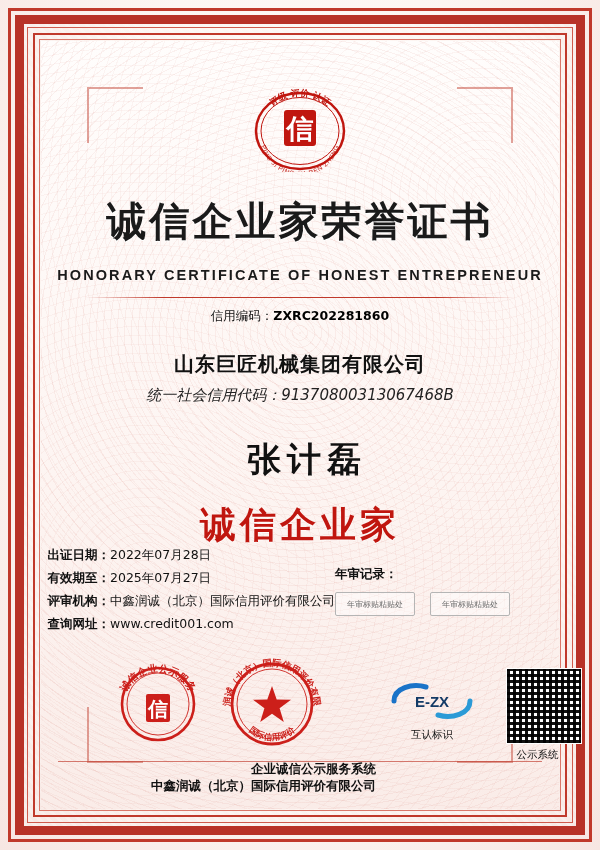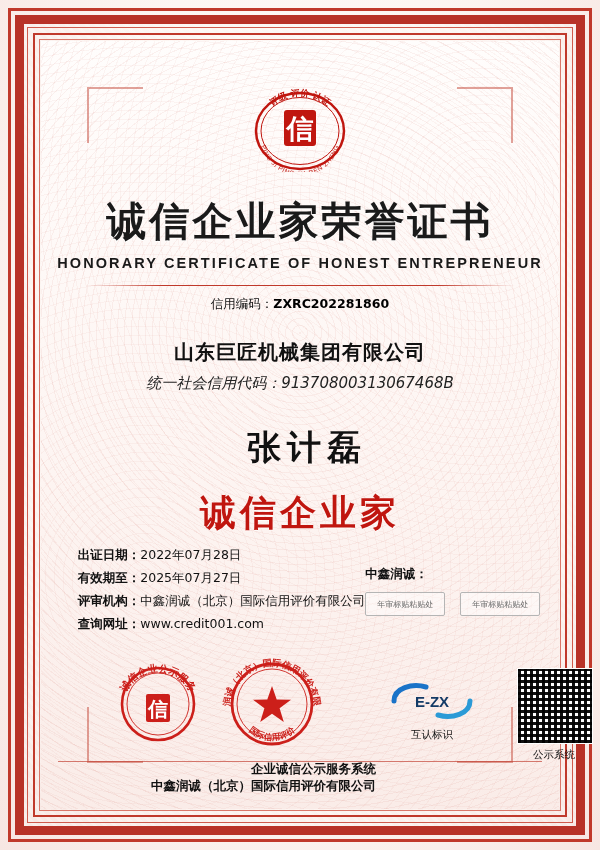--- a/index.html
+++ b/index.html
@@ -100,21 +100,21 @@
   .title-cn {
     margin-top: 22px;
     font-size: 40px;
     font-weight: bold;
     letter-spacing: 3px;
     color: #1a1a1a;
     font-family: "DejaVu Sans", "Liberation Sans", sans-serif;
     text-shadow: 0 1px 0 #ffffff;
   }
   .title-en {
-    margin-top: 6px;
+    margin-top: 18px;
     font-size: 14.5px;
     letter-spacing: 2.1px;
     color: #1a1a1a;
     font-weight: bold;
     font-family: "Liberation Sans", sans-serif;
   }
   .divider {
     margin-top: 14px;
     width: 430px;
     height: 1px;
@@ -158,25 +158,25 @@
     font-weight: bold;
     color: #c0160f;
     letter-spacing: 4px;
     font-family: "DejaVu Sans", "Liberation Sans", sans-serif;
     text-shadow: 0 1px 1px rgba(255,255,255,.8);
   }
 
   
   .details {
     position: absolute;
-    left: 50px;
+    left: 36px;
     top: 500px;
     width: 430px;
     display: flex;
-    justify-content: center;
+    justify-content: flex-end;
   }
   .detail-left {
     font-size: 12.5px;
     line-height: 21px;
     color: #111;
     font-family: "DejaVu Sans", "Liberation Sans", sans-serif;
     white-space: nowrap;
   }
   .detail-left .row { margin-bottom: 2px; }
   .detail-left .lbl { font-weight: bold; }
@@ -228,23 +228,22 @@
     text-align: center;
   }
   .mutual-logo {
     width: 88px; height: 46px;
     margin: 0 auto;
   }
   .qr {
     position: absolute;
     left: 432px;
     top: 12px;
-    width: 74px;
+    width: 63px;
     text-align: center;
-    margin-left: 11px;
   }
   .qr-img {
     width: 74px; height: 74px;
     background-color: #fff;
     background-image:
       repeating-linear-gradient(90deg, #111 0 3px, #fff 3px 6px),
       repeating-linear-gradient(0deg, #111 0 3px, #fff 3px 6px);
     background-blend-mode: multiply;
     border: 1px solid #fff;
   }
@@ -363,21 +362,21 @@
         </div>
         <div class="row">
           <span class="lbl">评审机构：</span><span>中鑫润诚（北京）国际信用评价有限公司</span>
         </div>
         <div class="row">
           <span class="lbl">查询网址：</span><span>www.credit001.com</span>
         </div>
       </div>
 
       <div class="detail-right">
-        <div class="annual-label">中鑫润诚：</div>
+        <div class="annual-label">年审记录：</div>
         <div class="stamp-boxes">
           <div class="stamp-box">年审标贴粘贴处</div>
           <div class="stamp-box">年审标贴粘贴处</div>
         </div>
       </div>
     </div>
 
     <div class="seal-row">
 
       <div class="seal seal-a">

